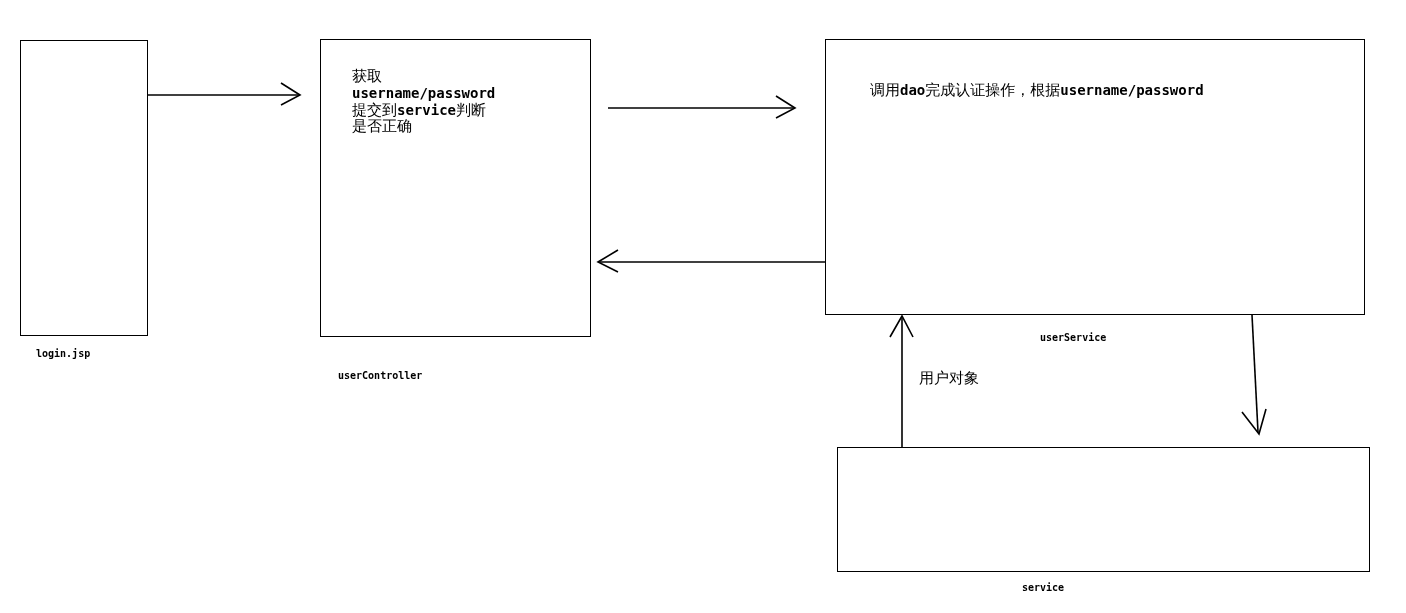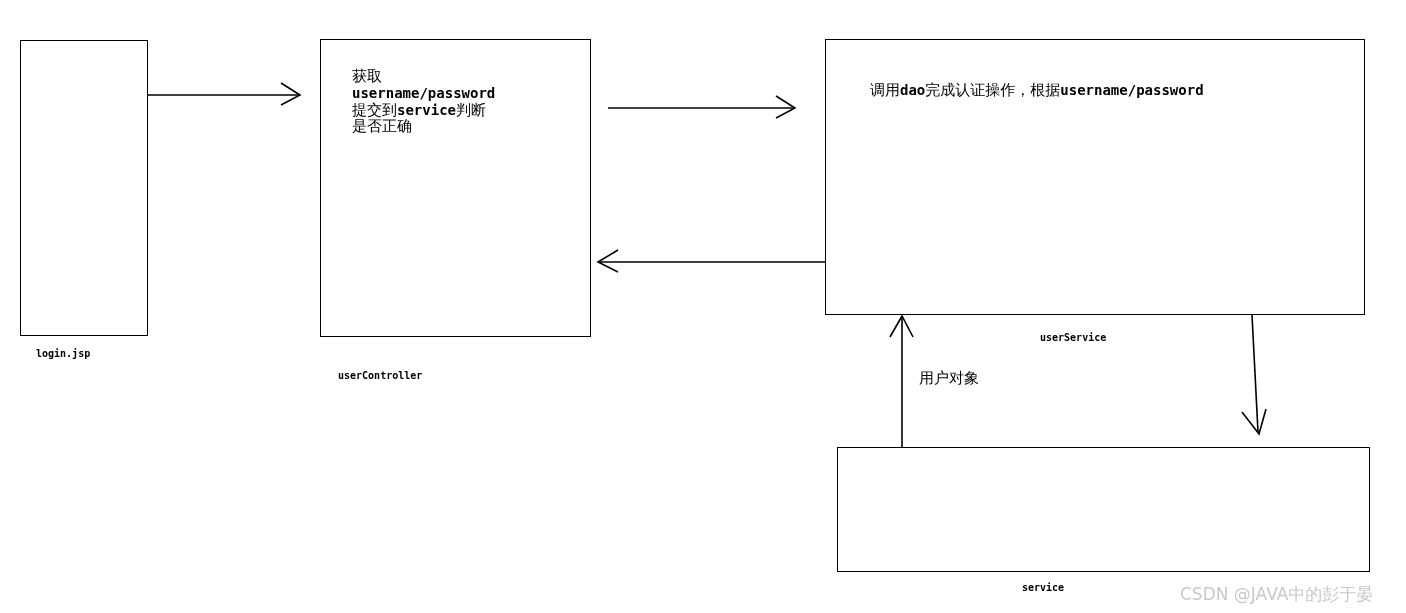--- a/index.html
+++ b/index.html
@@ -104,15 +104,14 @@
 
   <div class="box" style="left:825px; top:39px; width:540px; height:276px;"></div>
   <div class="boxtext" style="left:870px; top:82px; width:470px;"><span>调用<span class="bold-seg">dao</span>完成认证操作，根据<span class="bold-seg">username/password</span></span></div>
   <div class="caption" style="left:1040px; top:332px;">userService</div>
 
   <div class="box" style="left:837px; top:447px; width:533px; height:125px;"></div>
   <div class="caption" style="left:1022px; top:582px;">service</div>
 
   <div class="label-plain" style="left:879px; top:369px;">用户对象</div>
 
-  <div class="watermark" style="left:1180px; top:583px;">CSDN @JAVA中的彭于晏</div>
 
 </div>
 
 </body></html>

